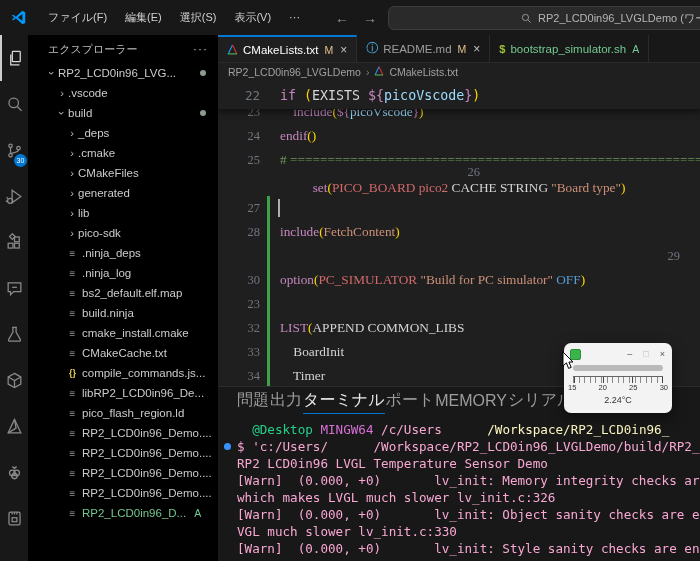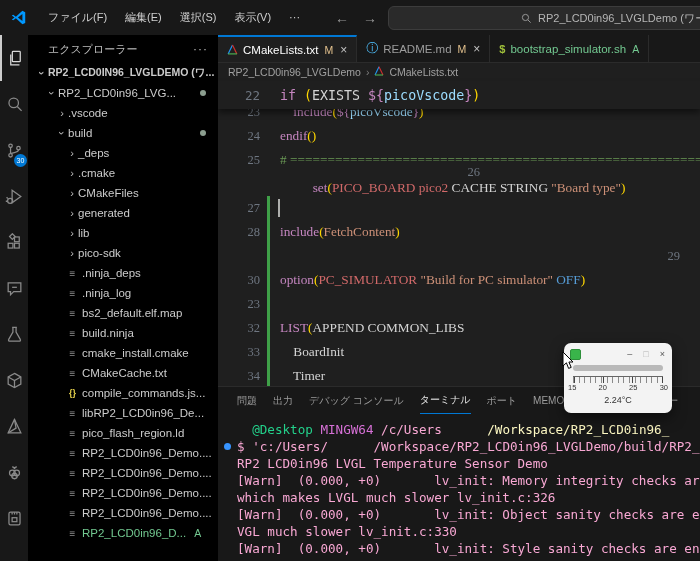--- a/index.html
+++ b/index.html
@@ -54,21 +54,21 @@
   .code-row .ltext{margin-left:20px;}
   #sticky-line{position:absolute;left:0;top:46px;width:482px;height:28px;background:#1f1f1f;z-index:5;box-shadow:0 4px 6px rgba(0,0,0,.45);display:flex;align-items:center;font-family:"DejaVu Sans Mono",monospace;font-size:13.3px;white-space:pre;}
   #sticky-line .lnum{width:42px;text-align:right;color:#6e7681;font-size:12.5px;}
   #sticky-line .ltext{margin-left:20px;}
   .tk-kw{color:#c586c0}.tk-pa{color:#ffd700}.tk-br{color:#c586c0}.tk-var{color:#9cdcfe}
   .tk-str{color:#ce9178}.tk-arg{color:#d16969}.tk-ctrl{color:#569cd6}.tk-cmt{color:#6a9955}.tk-pl{color:#d4d4d4}
   #gutter-modified{position:absolute;left:49px;top:161px;width:3px;height:190px;background:#3fa048;z-index:2;}
   #cursor-caret{position:absolute;left:60px;top:164px;width:1.5px;height:18px;background:#aeafad;z-index:3;}
   
   #panel{position:absolute;left:0;top:351px;width:482px;height:175px;background:#181818;border-top:1px solid #2b2b2b;z-index:10;}
-  #panel-tabs{height:27px;display:flex;align-items:center;gap:16px;padding-left:19px;font-size:10px;color:#9d9d9d;white-space:nowrap;}
+  #panel-tabs{height:27px;display:flex;align-items:center;gap:1px;padding-left:19px;font-size:16px;color:#9d9d9d;white-space:nowrap;}
   .panel-tab{height:25px;display:flex;align-items:center;cursor:default;}
   .panel-tab.active{color:#e7e7e7;border-bottom:1px solid #0078d4;}
   #terminal{position:absolute;left:0;top:34px;width:482px;height:141px;font-family:"DejaVu Sans Mono",monospace;font-size:12.6px;line-height:17px;white-space:pre;color:#cccccc;}
   .term-line{position:relative;padding-left:19px;height:17px;}
   .term-dot{position:absolute;left:6px;top:5px;width:7px;height:7px;border-radius:4px;background:#3794ff;}
   .t-green{color:#23d18b}.t-mag{color:#d670d6}.t-yel{color:#fef9c3}.t-pl{color:#f9a8d4}
   
   #sim-window{position:absolute;left:564px;top:343px;width:108px;height:70px;background:#f3f3f3;border-radius:7px;box-shadow:0 5px 14px rgba(0,0,0,.5);z-index:50;color:#222;}
   #sim-titlebar{height:16px;display:flex;align-items:center;padding:3px 7px 0 6px;}
   #sim-app-icon{width:9px;height:9px;background:#39b54a;border:1px solid #2d8f3a;border-radius:2px;}
@@ -188,24 +188,20 @@
         </svg>
       </div>
     </div>
 
   <div id="sidebar">
     <div id="explorer-header">
       <span>エクスプローラー</span>
       <span class="hdr-dots">···</span>
     </div>
     <div id="file-tree">
-        <div class="tree-row bold" style="padding-left: 8px;">
-          <span class="chev down">›</span>
-          <span>RP2_LCD0IN96_LVGLDEMO (ワ...</span>
-        </div>
         <div class="tree-row" style="padding-left: 18px;">
           <span class="chev down">›</span>
           <span>RP2_LCD0in96_LVG...</span>
           <span class="tree-dot"></span>
         </div>
         <div class="tree-row" style="padding-left: 28px;">
           <span class="chev">›</span>
           <span>.vscode</span>
         </div>
         <div class="tree-row" style="padding-left: 28px;">
@@ -354,21 +350,20 @@
         <div class="code-row" style="top: 329px;"><span class="lnum">34</span><span class="ltext"><span class="tk-pl">    Timer</span></span></div>
       </div>
     <div id="gutter-modified"></div>
     <div id="cursor-caret"></div>
     <div id="sticky-line"><span class="lnum">22</span><span class="ltext"><span class="tk-kw">if</span><span class="tk-pl"> </span><span class="tk-pa">(</span><span class="tk-pl">EXISTS </span><span class="tk-br">${</span><span class="tk-var">picoVscode</span><span class="tk-br">}</span><span class="tk-pa">)</span></span></div>
 
     <div id="panel">
       <div id="panel-tabs">
           <div class="panel-tab">問題</div>
           <div class="panel-tab">出力</div>
-          <div class="panel-tab">デバッグ コンソール</div>
           <div class="panel-tab active">ターミナル</div>
           <div class="panel-tab">ポート</div>
           <div class="panel-tab">MEMORY</div>
           <div class="panel-tab">シリアル モニター</div>
         </div>
       <div id="terminal"><div class="term-line"><span class="t-pl">  </span><span class="t-green">@Desktop</span><span class="t-mag"> MINGW64</span><span class="t-pl"> /c/Users</span><span class="t-pl">      </span><span class="t-yel">/Workspace/RP2_LCD0in96_</span></div><div class="term-line"><span class="term-dot"></span><span class="t-pl">$ 'c:/Users/</span><span class="t-pl">      </span><span class="t-pl">/Workspace/RP2_LCD0in96_LVGLDemo/build/RP2_</span></div><div class="term-line"><span class="t-pl">RP2 LCD0in96 LVGL Temperature Sensor Demo</span></div><div class="term-line"><span class="t-pl">[Warn]  (0.000, +0)       lv_init: Memory integrity checks ar</span></div><div class="term-line"><span class="t-pl">which makes LVGL much slower lv_init.c:326</span></div><div class="term-line"><span class="t-pl">[Warn]  (0.000, +0)       lv_init: Object sanity checks are e</span></div><div class="term-line"><span class="t-pl">VGL much slower lv_init.c:330</span></div><div class="term-line"><span class="t-pl">[Warn]  (0.000, +0)       lv_init: Style sanity checks are en</span></div></div>
     </div>
   </div>
 
   <div id="sim-window">

